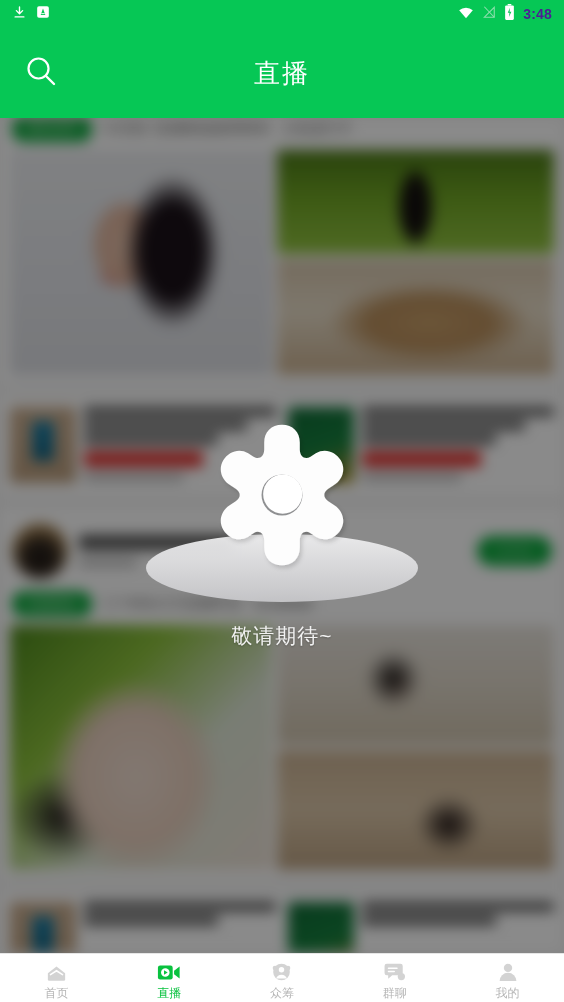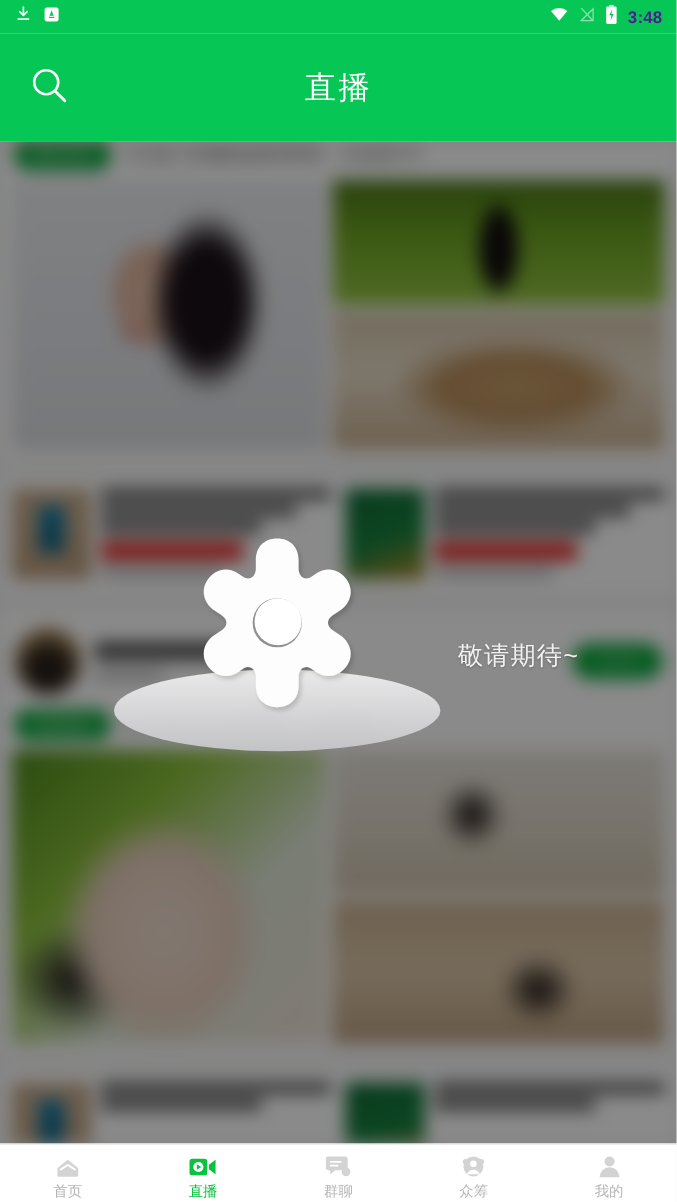--- a/index.html
+++ b/index.html
@@ -114,21 +114,21 @@
 
   
   .scrim {
     position:absolute; top:118px; left:0; width:564px; height:835px;
     background:rgba(0,0,0,.46); z-index:10;
   }
 
   
   .empty {
     position:absolute; top:118px; left:0; width:564px; height:835px;
-    z-index:20; display:flex; flex-direction:row;
+    z-index:20; display:flex; flex-direction:column;
     align-items:center; justify-content:center; pointer-events:none;
   }
   .empty-art { position:relative; width:300px; height:180px; }
   .platform {
     position:absolute; left:50%; bottom:0; transform:translateX(-50%);
     width:272px; height:68px; border-radius:50%;
     background:linear-gradient(180deg,#f2f2f3 0%,#dedee0 48%,#c9c9cc 100%);
     opacity:.92;
   }
   .gear { position:absolute; left:50%; top:-8px; transform:translateX(-50%); }
@@ -367,45 +367,45 @@
           <path d="M18.5 8 L24.5 3.4 L24.5 16.6 L18.5 12 Z" fill="#09c23f"></path>
           <circle cx="9" cy="10" r="4.6" fill="#ffffff"></circle>
           <path d="M7.6 7.6 L11.6 10 L7.6 12.4 Z" fill="#09c23f"></path>
         </svg>
       </span>
       <span class="navlabel">直播</span>
     </div>
 
     <div class="navitem">
       <span class="navicon">
-        <svg width="22" height="20" viewBox="0 0 24 22">
-          <path d="M3 2 L18 2 A2.5 2.5 0 0 1 20.5 4.5 L20.5 12 A2.5 2.5 0 0 1 18 14.5 L9 14.5 L4.5 18.5 L4.5 14.5 L3 14.5 A2.5 2.5 0 0 1 0.5 12 L0.5 4.5 A2.5 2.5 0 0 1 3 2 Z" fill="#d3d3d3"></path>
-          <rect x="4" y="6" width="11" height="1.6" rx=".8" fill="#fff"></rect>
-          <rect x="4" y="9.6" width="8" height="1.6" rx=".8" fill="#fff"></rect>
-          <circle cx="19" cy="16" r="4" fill="#d3d3d3"></circle>
-        </svg>
-      </span>
-      <span class="navlabel">群聊</span>
-    </div>
-
-    <div class="navitem">
-      <span class="navicon">
         <svg width="21" height="20" viewBox="0 0 24 22">
           <circle cx="12" cy="11" r="9.5" fill="#d3d3d3"></circle>
           <circle cx="12" cy="8.4" r="3.1" fill="#ffffff"></circle>
           <path d="M5.8 18.5 A6.6 6.6 0 0 1 18.2 18.5 Z" fill="#ffffff"></path>
           <circle cx="4.5" cy="6.5" r="2.6" fill="#d3d3d3"></circle>
           <circle cx="19.5" cy="6.5" r="2.6" fill="#d3d3d3"></circle>
         </svg>
       </span>
       <span class="navlabel">众筹</span>
     </div>
 
     <div class="navitem">
       <span class="navicon">
+        <svg width="22" height="20" viewBox="0 0 24 22">
+          <path d="M3 2 L18 2 A2.5 2.5 0 0 1 20.5 4.5 L20.5 12 A2.5 2.5 0 0 1 18 14.5 L9 14.5 L4.5 18.5 L4.5 14.5 L3 14.5 A2.5 2.5 0 0 1 0.5 12 L0.5 4.5 A2.5 2.5 0 0 1 3 2 Z" fill="#d3d3d3"></path>
+          <rect x="4" y="6" width="11" height="1.6" rx=".8" fill="#fff"></rect>
+          <rect x="4" y="9.6" width="8" height="1.6" rx=".8" fill="#fff"></rect>
+          <circle cx="19" cy="16" r="4" fill="#d3d3d3"></circle>
+        </svg>
+      </span>
+      <span class="navlabel">群聊</span>
+    </div>
+
+    <div class="navitem">
+      <span class="navicon">
         <svg width="20" height="20" viewBox="0 0 22 22">
           <circle cx="11" cy="6.5" r="4.6" fill="#d3d3d3"></circle>
           <path d="M1.8 21 A9.2 9.2 0 0 1 20.2 21 Z" fill="#d3d3d3"></path>
         </svg>
       </span>
       <span class="navlabel">我的</span>
     </div>
 
   </div>
 </div>

